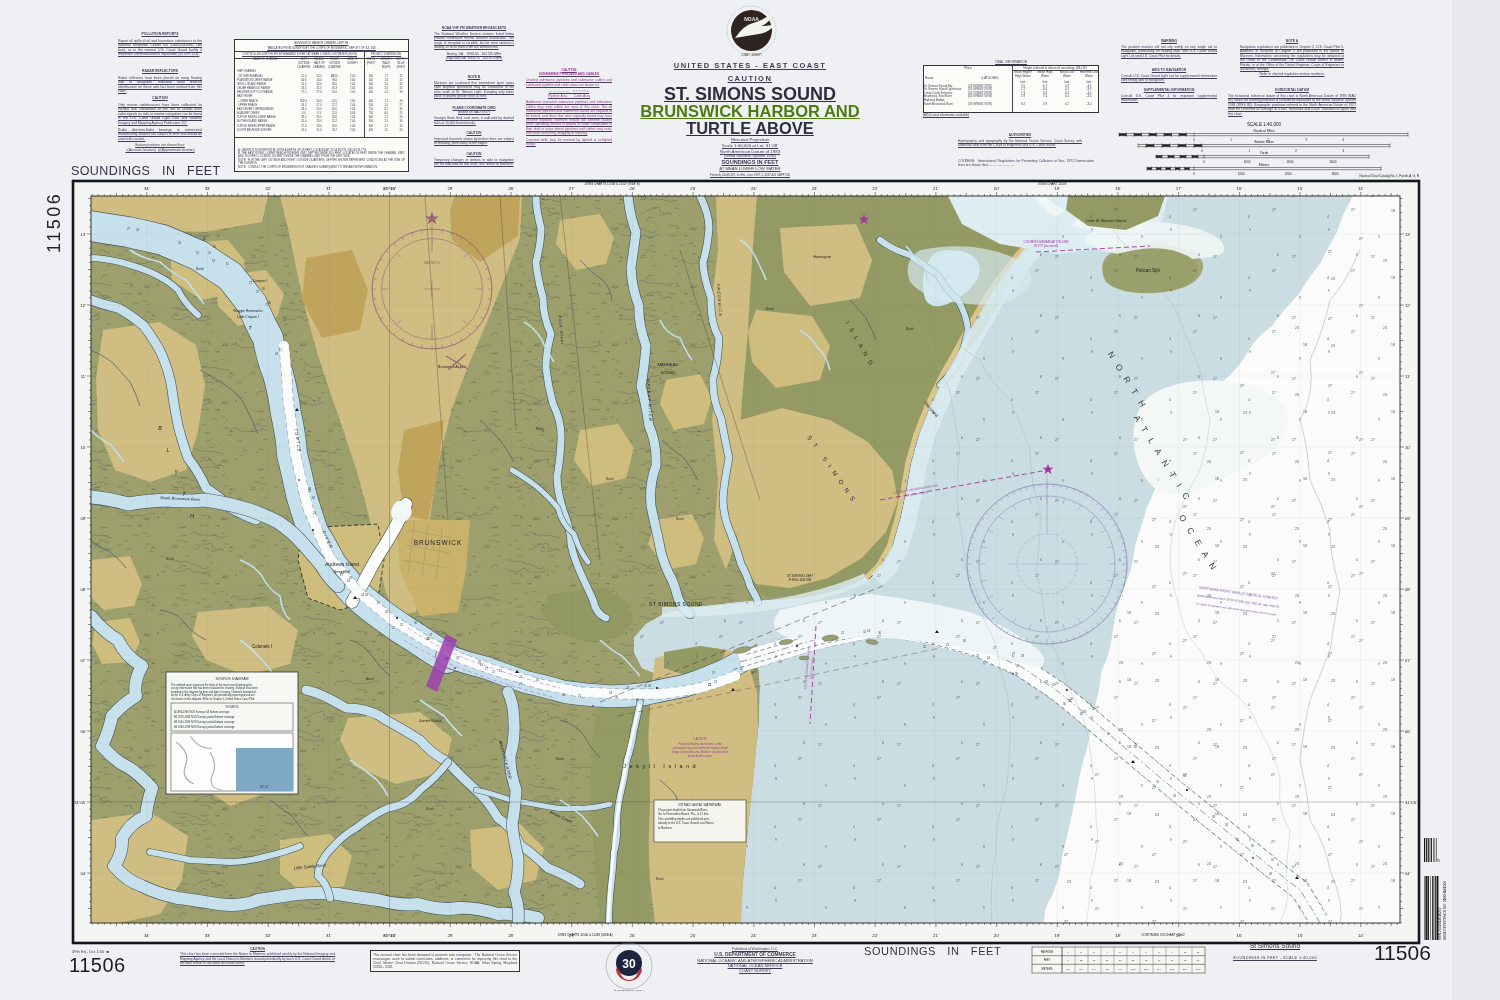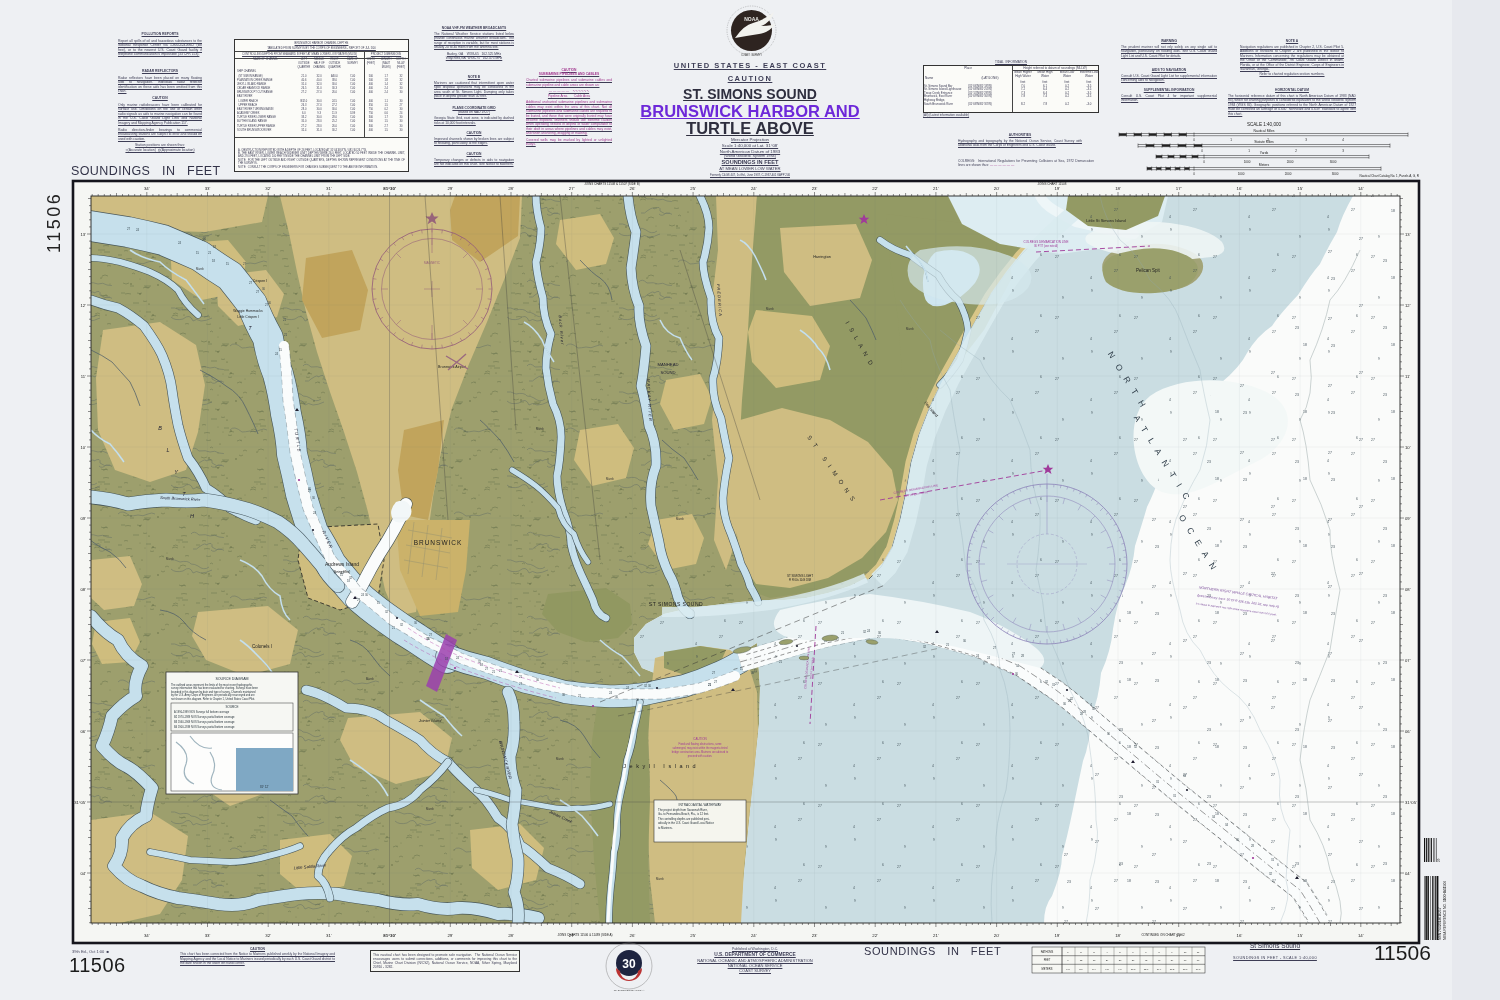--- a/index.html
+++ b/index.html
@@ -1892,23 +1892,23 @@
 <div class="t c" style="left:434px;top:131px;width:80px;font-size:3.3px;line-height:4.4px;"><b>CAUTION</b><div class="j" style="margin-top:1.5px">Improved channels shown by broken lines are subject to shoaling, particularly at the edges.</div></div>
 
 <div class="t c" style="left:434px;top:152px;width:80px;font-size:3.3px;line-height:4.4px;"><b>CAUTION</b><div class="j" style="margin-top:1.5px">Temporary changes or defects in aids to navigation are not indicated on this chart. See Notice to Mariners.</div></div>
 
 <div class="t c" style="left:526px;top:68px;width:86px;font-size:3.3px;line-height:4.4px;"><b style="color:#a2388f">CAUTION<br>SUBMARINE PIPELINES AND CABLES</b><div class="j" style="margin-top:1.5px;color:#a2388f">Charted submarine pipelines and submarine cables and submarine pipeline and cable areas are shown as:</div><div style="margin-top:2px;color:#a2388f">— — — — —&nbsp;&nbsp;&nbsp;&nbsp;∿∿∿∿∿∿</div><div style="color:#a2388f">Pipeline Area&nbsp;&nbsp;&nbsp;&nbsp;&nbsp;&nbsp;&nbsp;Cable Area</div><div class="j" style="margin-top:2.5px;color:#a2388f">Additional uncharted submarine pipelines and submarine cables may exist within the area of this chart. Not all submarine pipelines and submarine cables are required to be buried, and those that were originally buried may have become exposed. Mariners should use extreme caution when operating vessels in depths of water comparable to their draft in areas where pipelines and cables may exist, and when anchoring, dragging or trawling.</div><div class="j" style="margin-top:2px;color:#a2388f">Covered wells may be marked by lighted or unlighted buoys.</div></div>
 
 <div class="t c" style="left:640px;top:61px;width:220px;font-size:7.5px;line-height:9px;"><b style="letter-spacing:1.5px">UNITED STATES - EAST COAST</b></div>
 
 <div class="t c" style="left:640px;top:74px;width:220px;font-size:7.5px;line-height:9px;"><b style="letter-spacing:1.5px">CAUTION</b></div>
 
-<div class="t c" style="left:600px;top:86px;width:300px;font-size:14px;line-height:17px;color:#2e2e3e"><b>ST. SIMONS SOUND</b></div>
-
-<div class="t c" style="left:600px;top:103px;width:300px;font-size:16.5px;line-height:17px;color:#6d28d9"><b>BRUNSWICK HARBOR AND</b></div>
+<div class="t c" style="left:600px;top:86px;width:300px;font-size:18px;line-height:17px;color:#2e2e3e"><b>ST. SIMONS SOUND</b></div>
+
+<div class="t c" style="left:600px;top:103px;width:300px;font-size:16.5px;line-height:17px;color:#4d7c0f"><b>BRUNSWICK HARBOR AND</b></div>
 
 <div class="t c" style="left:600px;top:120px;width:300px;font-size:16.5px;line-height:17px;color:#2e2e3e"><b>TURTLE ABOVE</b></div>
 
 <div class="t c" style="left:640px;top:137px;width:220px;font-size:4.4px;line-height:5.8px;">Mercator Projection<br>Scale 1:40,000 at Lat. 31°08'<br>North American Datum of 1983</div>
 
 <div class="t c" style="left:640px;top:154px;width:220px;font-size:3.8px;line-height:4.6px;">(World Geodetic System 1984)</div>
 
 <div class="t c" style="left:640px;top:159px;width:220px;font-size:5.6px;line-height:6.4px;"><b>SOUNDINGS IN FEET</b></div>
 
 <div class="t c" style="left:640px;top:166px;width:220px;font-size:4.2px;line-height:5px;">AT MEAN LOWER LOW WATER</div>

